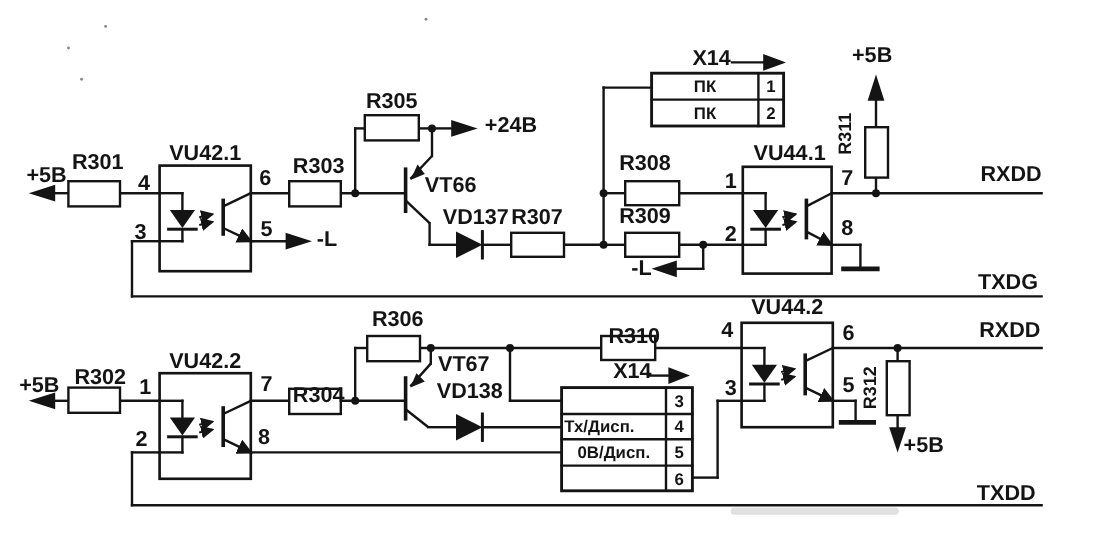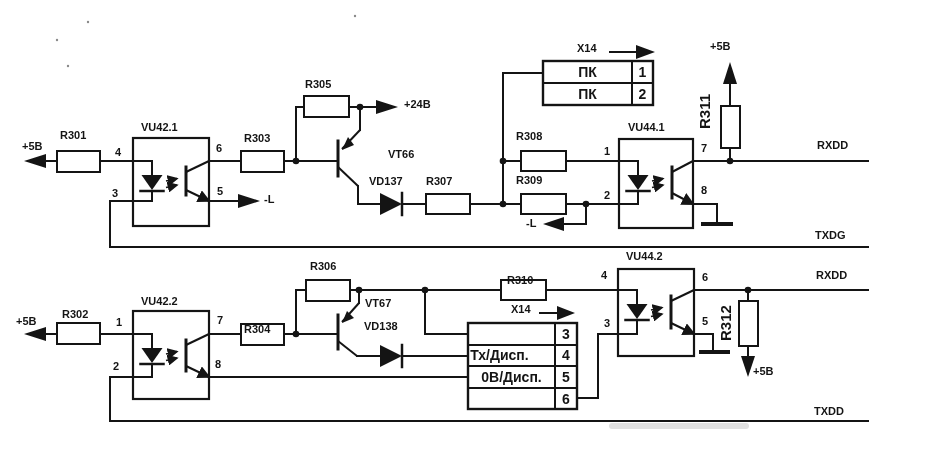--- a/index.html
+++ b/index.html
@@ -2,21 +2,21 @@
 <html><head>
 <meta charset="utf-8">
 <style>
   html,body { margin:0; padding:0; background:#ffffff; }
   .canvas {
     position:relative; width:933px; height:466px; background:#ffffff;
     font-family:"Liberation Sans", sans-serif; color:#141414; overflow:hidden;
   }
   .canvas svg { position:absolute; left:0; top:0; }
   .lbl {
-    position:absolute; font-weight:700; font-size:11px; line-height:15px;
+    position:absolute; font-weight:700; font-size:18px; line-height:15px;
     white-space:nowrap; color:#141414; letter-spacing:0px;
   }
   .vlbl {
     position:absolute; font-weight:700; font-size:15px; color:#141414;
     writing-mode:vertical-rl; transform:rotate(180deg); line-height:15px;
   }
   .cell {
     position:absolute; font-weight:700; font-size:14px; color:#141414;
     text-align:center; white-space:nowrap; overflow:hidden;
   }
@@ -208,21 +208,21 @@
       <line x1="468" y1="388" x2="577" y2="388" stroke="#141414" stroke-width="2" stroke-linecap="square"></line>
       <line x1="555" y1="323" x2="555" y2="409" stroke="#141414" stroke-width="2" stroke-linecap="square"></line>
     </svg>
 
   <div class="lbl" style="left:22px;top:139px">+5В</div>
   <div class="lbl" style="left:60px;top:128px">R301</div>
   <div class="lbl" style="left:141px;top:120px">VU42.1</div>
   <div class="lbl" style="left:244px;top:131px">R303</div>
   <div class="lbl" style="left:305px;top:77px">R305</div>
   <div class="lbl" style="left:404px;top:97px">+24В</div>
-  <div class="lbl" style="left:388px;top:147px">VT66</div>
+  <div class="lbl" style="left:354px;top:147px">VT66</div>
   <div class="lbl" style="left:369px;top:174px">VD137</div>
   <div class="lbl" style="left:426px;top:174px">R307</div>
   <div class="lbl" style="left:264px;top:192px">-L</div>
   <div class="lbl" style="left:577px;top:41px">X14</div>
   <div class="lbl" style="left:516px;top:129px">R308</div>
   <div class="lbl" style="left:516px;top:173px">R309</div>
   <div class="lbl" style="left:526px;top:216px">-L</div>
   <div class="lbl" style="left:628px;top:120px">VU44.1</div>
   <div class="lbl" style="left:710px;top:39px">+5В</div>
   <div class="vlbl" style="left:697px;top:85px;height:44px">R311</div>

